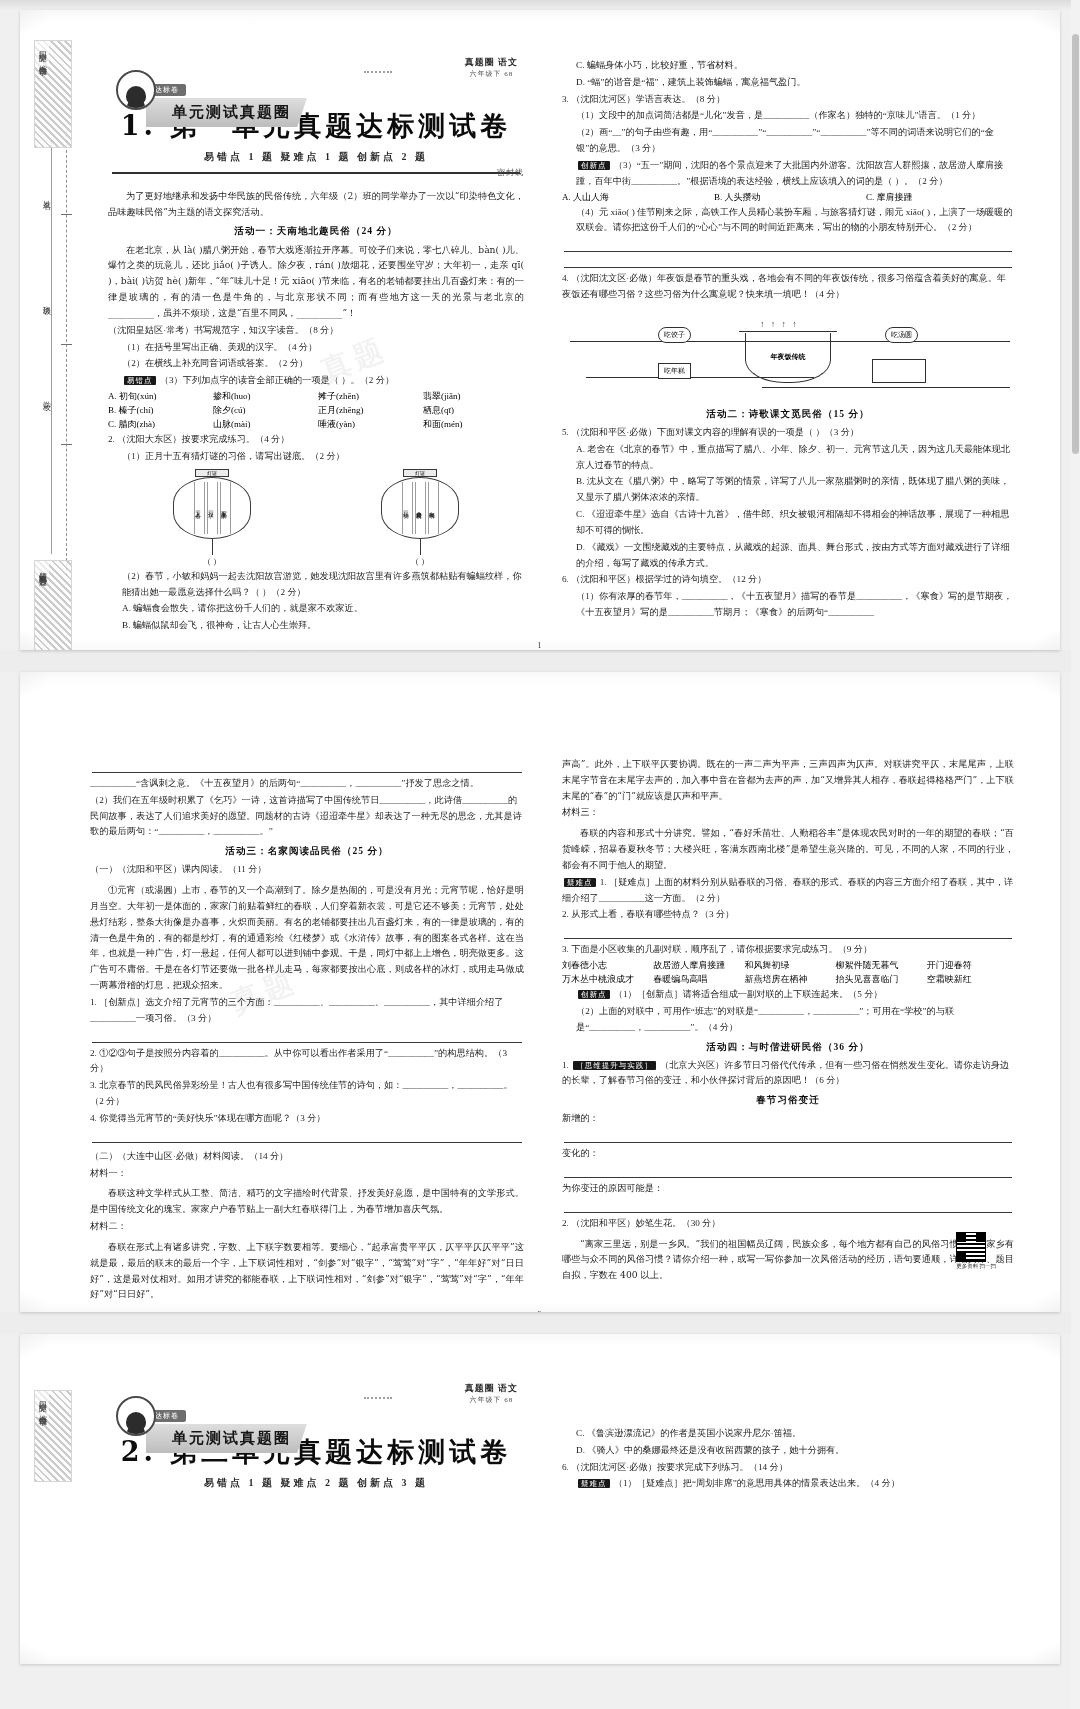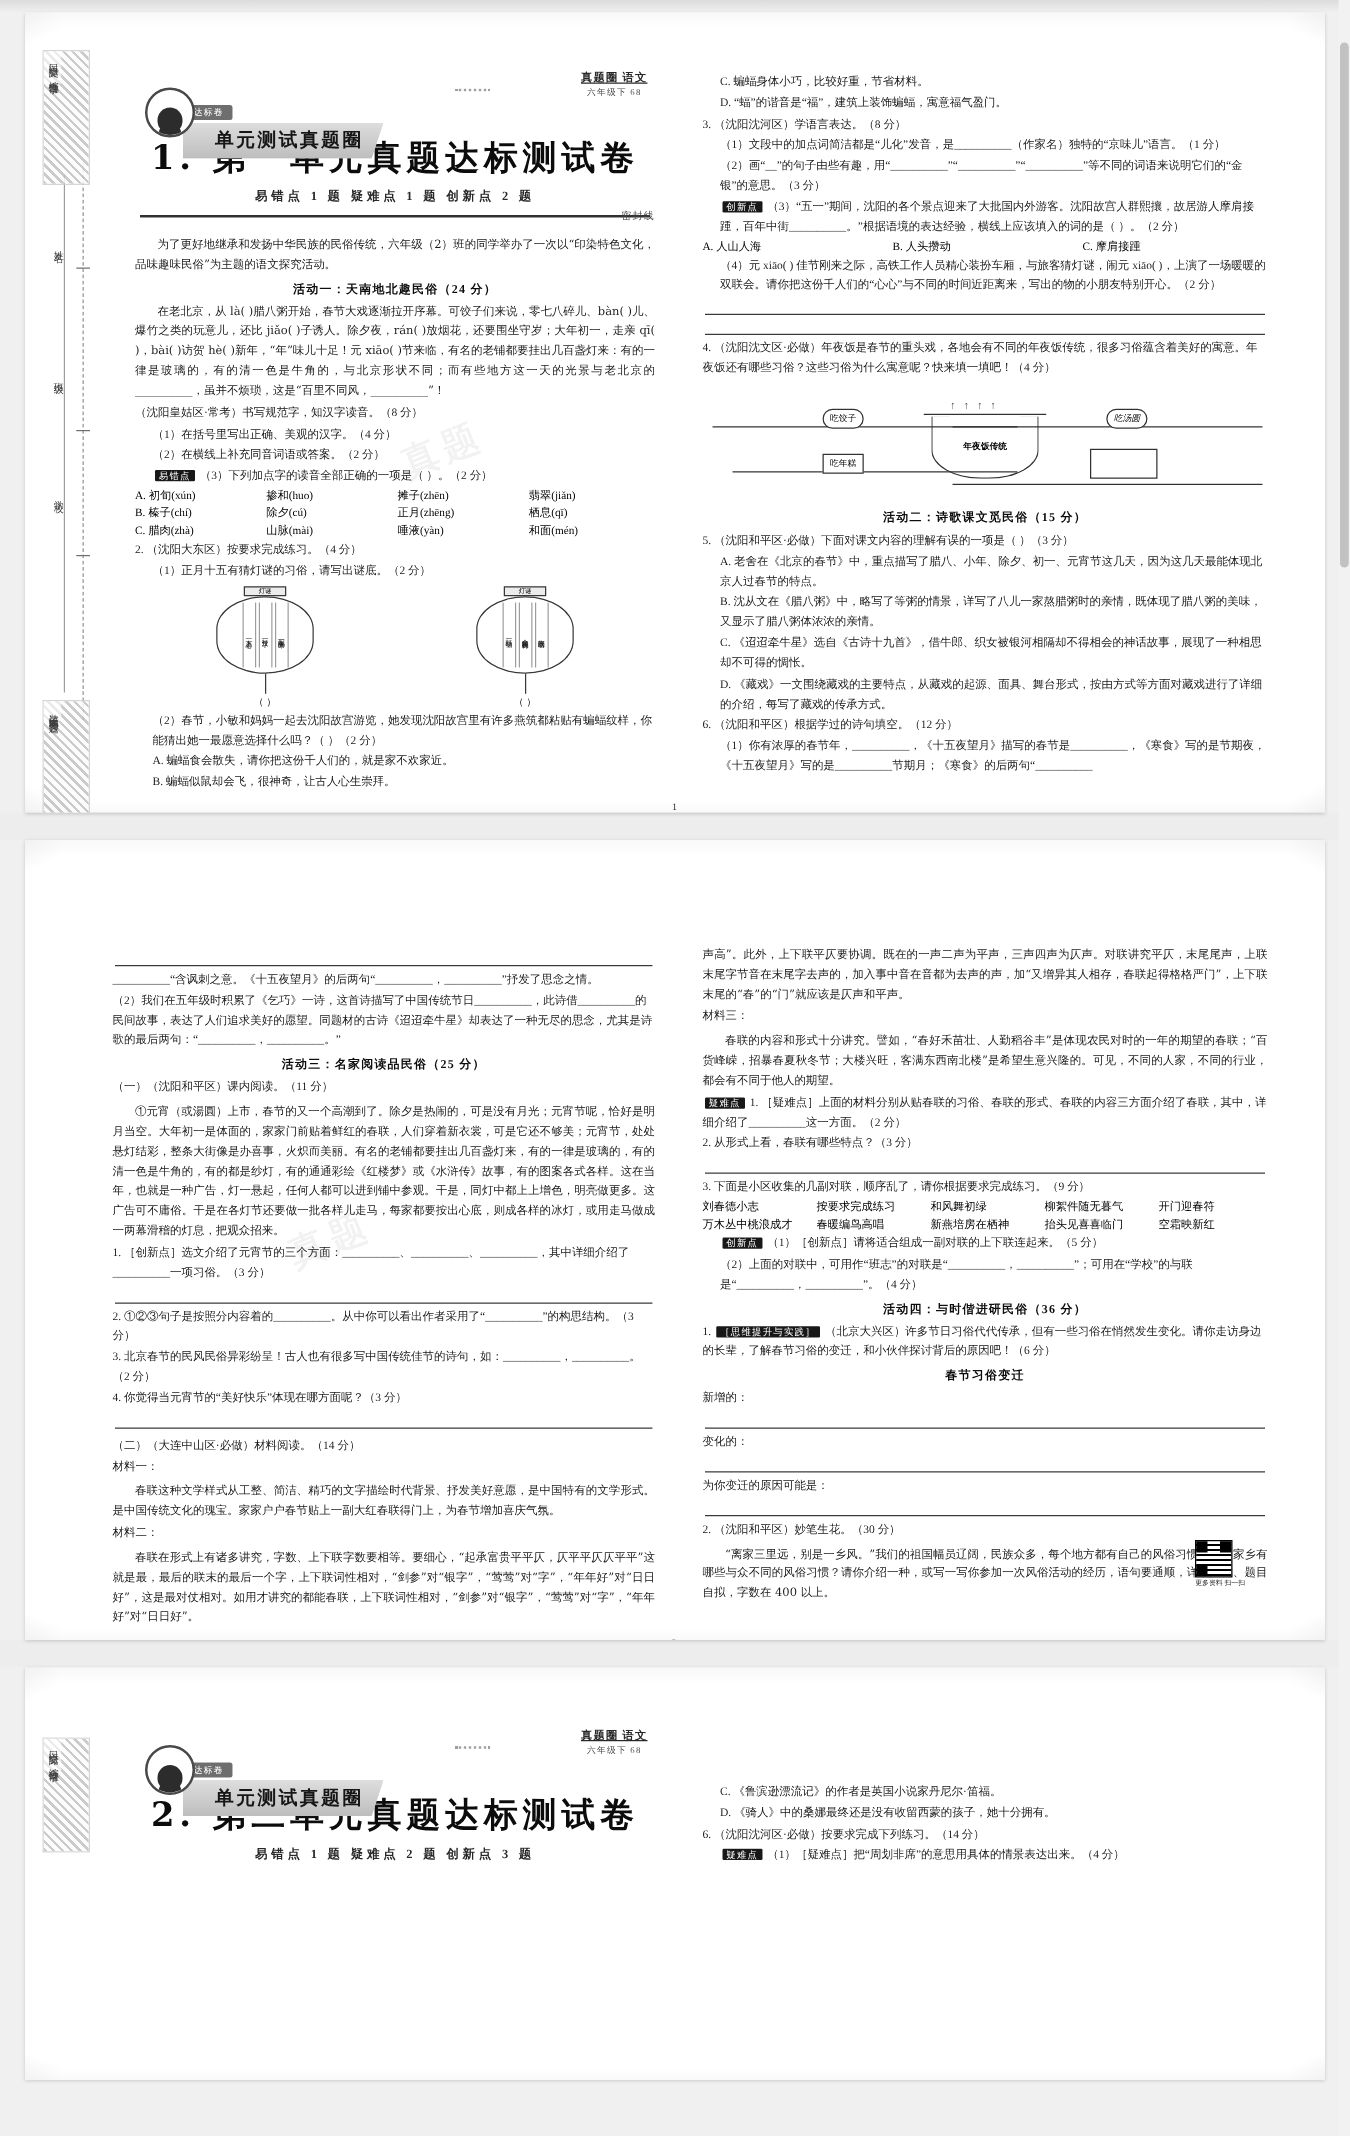--- a/index.html
+++ b/index.html
@@ -131,21 +131,21 @@
     clip-path: polygon(0 0, 100% 0, 94% 100%, 0 100%);
     margin-top: 46px;
   }
   .masthead .dots {
     position:absolute; left: 256px; right: 132px; top: 19px;
     border-top: 2px dotted #9b9b9b;
   }
   .masthead .corner {
     position: absolute; right: 6px; top: 4px; text-align: center;
   }
-  .masthead .corner .c1 { font-size: 9px; font-weight: bold; color:#2a2a2a; letter-spacing:1px;text-decoration:underline;}
+  .masthead .corner .c1 { font-size: 9px; font-weight: bold; color:#2a2a2a; letter-spacing:1px;}
   .masthead .corner .c2 { font-size: 7px; color:#444; letter-spacing:1px; }
 
   h1.paper-title {
     text-align: center; font-size: 27px; margin: 4px 0 6px;
     letter-spacing: 4px; font-weight: bold; color: #101010;
     font-family: "DejaVu Serif", serif;
   }
   .subtitle {
     text-align: center; font-size: 10px; color: #2b2b2b;
     letter-spacing: 3px; margin-bottom: 8px; font-weight: bold;
@@ -219,21 +219,21 @@
     position:absolute; top:-14px; left: 14px; font-size:9px; color:#444;
     letter-spacing:2px;
   }
   .node {
     position: absolute; font-size: 7px; padding: 2px 5px;
     border: 1px solid #333; background: #fff; white-space: nowrap;
   }
   .node.r { border-radius: 9px; }
   .node.n1 { left: 96px; top: 20px; }
   .node.n2 { left: 96px; top: 56px; }
-  .node.n3 { right: 96px; top: 20px; font-style: italic; }
+  .node.n3 { right: 96px; top: 20px; }
   .node.n4 { right: 88px; top: 52px; width: 54px; height: 24px; }
   .dline { position:absolute; border-bottom: 1px solid #333; height:0; }
   .dline.d1 { left: 8px; right: 200px; top: 34px; }
   .dline.d2 { left: 24px; right: 200px; top: 70px; }
   .dline.d3 { right: 4px; left: 200px; top: 34px; }
   .dline.d4 { right: 4px; left: 200px; top: 80px; }
 
   
   .pageno {
     text-align: center; font-size: 8px; color: #333;
@@ -501,21 +501,21 @@
             <div class="q">
               <span class="tag">疑难点</span>
               <span>1. ［疑难点］上面的材料分别从贴春联的习俗、春联的形式、春联的内容三方面介绍了春联，其中，详细介绍了__________这一方面。（2 分）</span>
             </div>
             <div class="q">2. 从形式上看，春联有哪些特点？（3 分）</div>
             <div class="blankline"></div>
             <div class="q">3. 下面是小区收集的几副对联，顺序乱了，请你根据要求完成练习。（9 分）</div>
 
             <div class="opts">
               <span>刘春德小志</span>
-              <span>按要求完成练习</span>
+              <span>故居游人摩肩接踵</span>
               <span>和风舞初绿</span>
               <span>柳絮件随无暮气</span>
               <span>开门迎春符</span>
             </div>
             <div class="opts">
               <span>万木丛中桃浪成才</span>
               <span>春暖编鸟高唱</span>
               <span>新燕培房在栖神</span>
               <span>抬头见喜喜临门</span>
               <span>空霜映新红</span>

